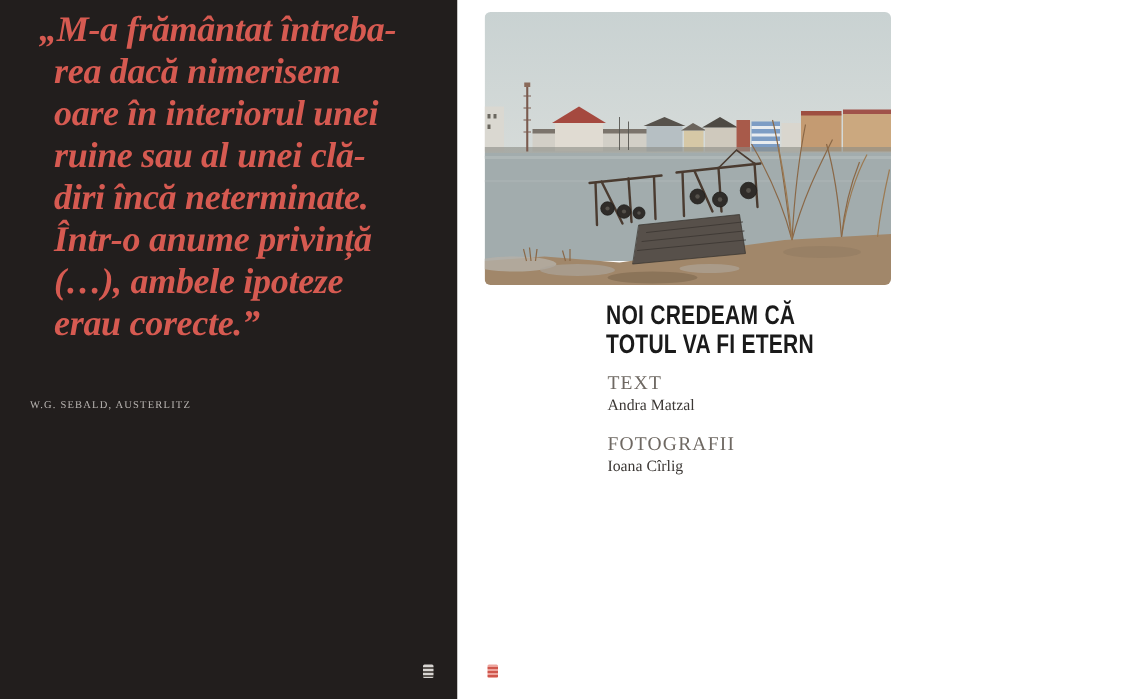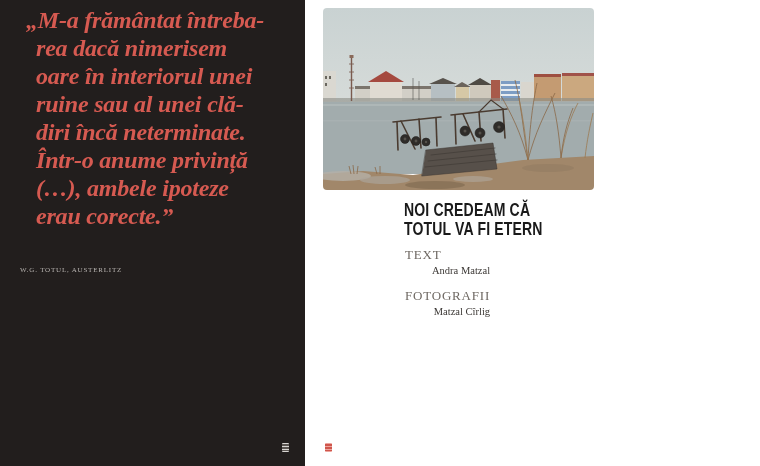--- a/index.html
+++ b/index.html
@@ -91,21 +91,20 @@
     font-family: "Liberation Serif", serif;
     font-size: 13px;
     letter-spacing: 0.8px;
     color: #6e6862;
   }
   .credit-name {
     margin: 0 0 12px 0;
     font-family: "Liberation Serif", serif;
     font-size: 10.5px;
     color: #3c3835;
-    text-align: right;
   }
   .mark-right {
     left: 20px;
     background: repeating-linear-gradient(180deg, #eda49d 0 1.4px, #cf564c 1.4px 2.8px);
     border-radius: 1px;
   }
 </style>
 </head>
 <body>
 
@@ -113,21 +112,21 @@
 
   <section class="page page-left">
     <p class="quote">„M-a frământat întreba-
 rea dacă nimerisem
 oare în interiorul unei
 ruine sau al unei clă-
 diri încă neterminate.
 Într-o anume privință
 (…), ambele ipoteze
 erau corecte.”</p>
-    <p class="attribution">W.G. TOTUL, AUSTERLITZ</p>
+    <p class="attribution">W.G. SEBALD, AUSTERLITZ</p>
     <div class="mark mark-left"></div>
   </section>
 
   <section class="page page-right">
 
     <figure class="photo" aria-label="Overcast waterfront: town skyline with red and blue roofed buildings across grey water, a broken wooden jetty hung with old tires half-sunk near a sandy shore with dry bushes">
       <svg width="271" height="182" viewBox="0 0 271 182" xmlns="http://www.w3.org/2000/svg">
         <defs>
           <linearGradient id="skyg" x1="0" y1="0" x2="0" y2="1">
             <stop offset="0" stop-color="#c9d2d2"></stop>
@@ -243,18 +242,18 @@
       </svg>
     </figure>
 
     <h1 class="headline">NOI CREDEAM CĂ
 TOTUL VA FI ETERN</h1>
 
     <div class="credits">
       <p class="credit-label">TEXT</p>
       <p class="credit-name">Andra Matzal</p>
       <p class="credit-label">FOTOGRAFII</p>
-      <p class="credit-name">Matzal Cîrlig</p>
+      <p class="credit-name">Ioana Cîrlig</p>
     </div>
 
     <div class="mark mark-right"></div>
   </section>
 </div>
 
 </body></html>

